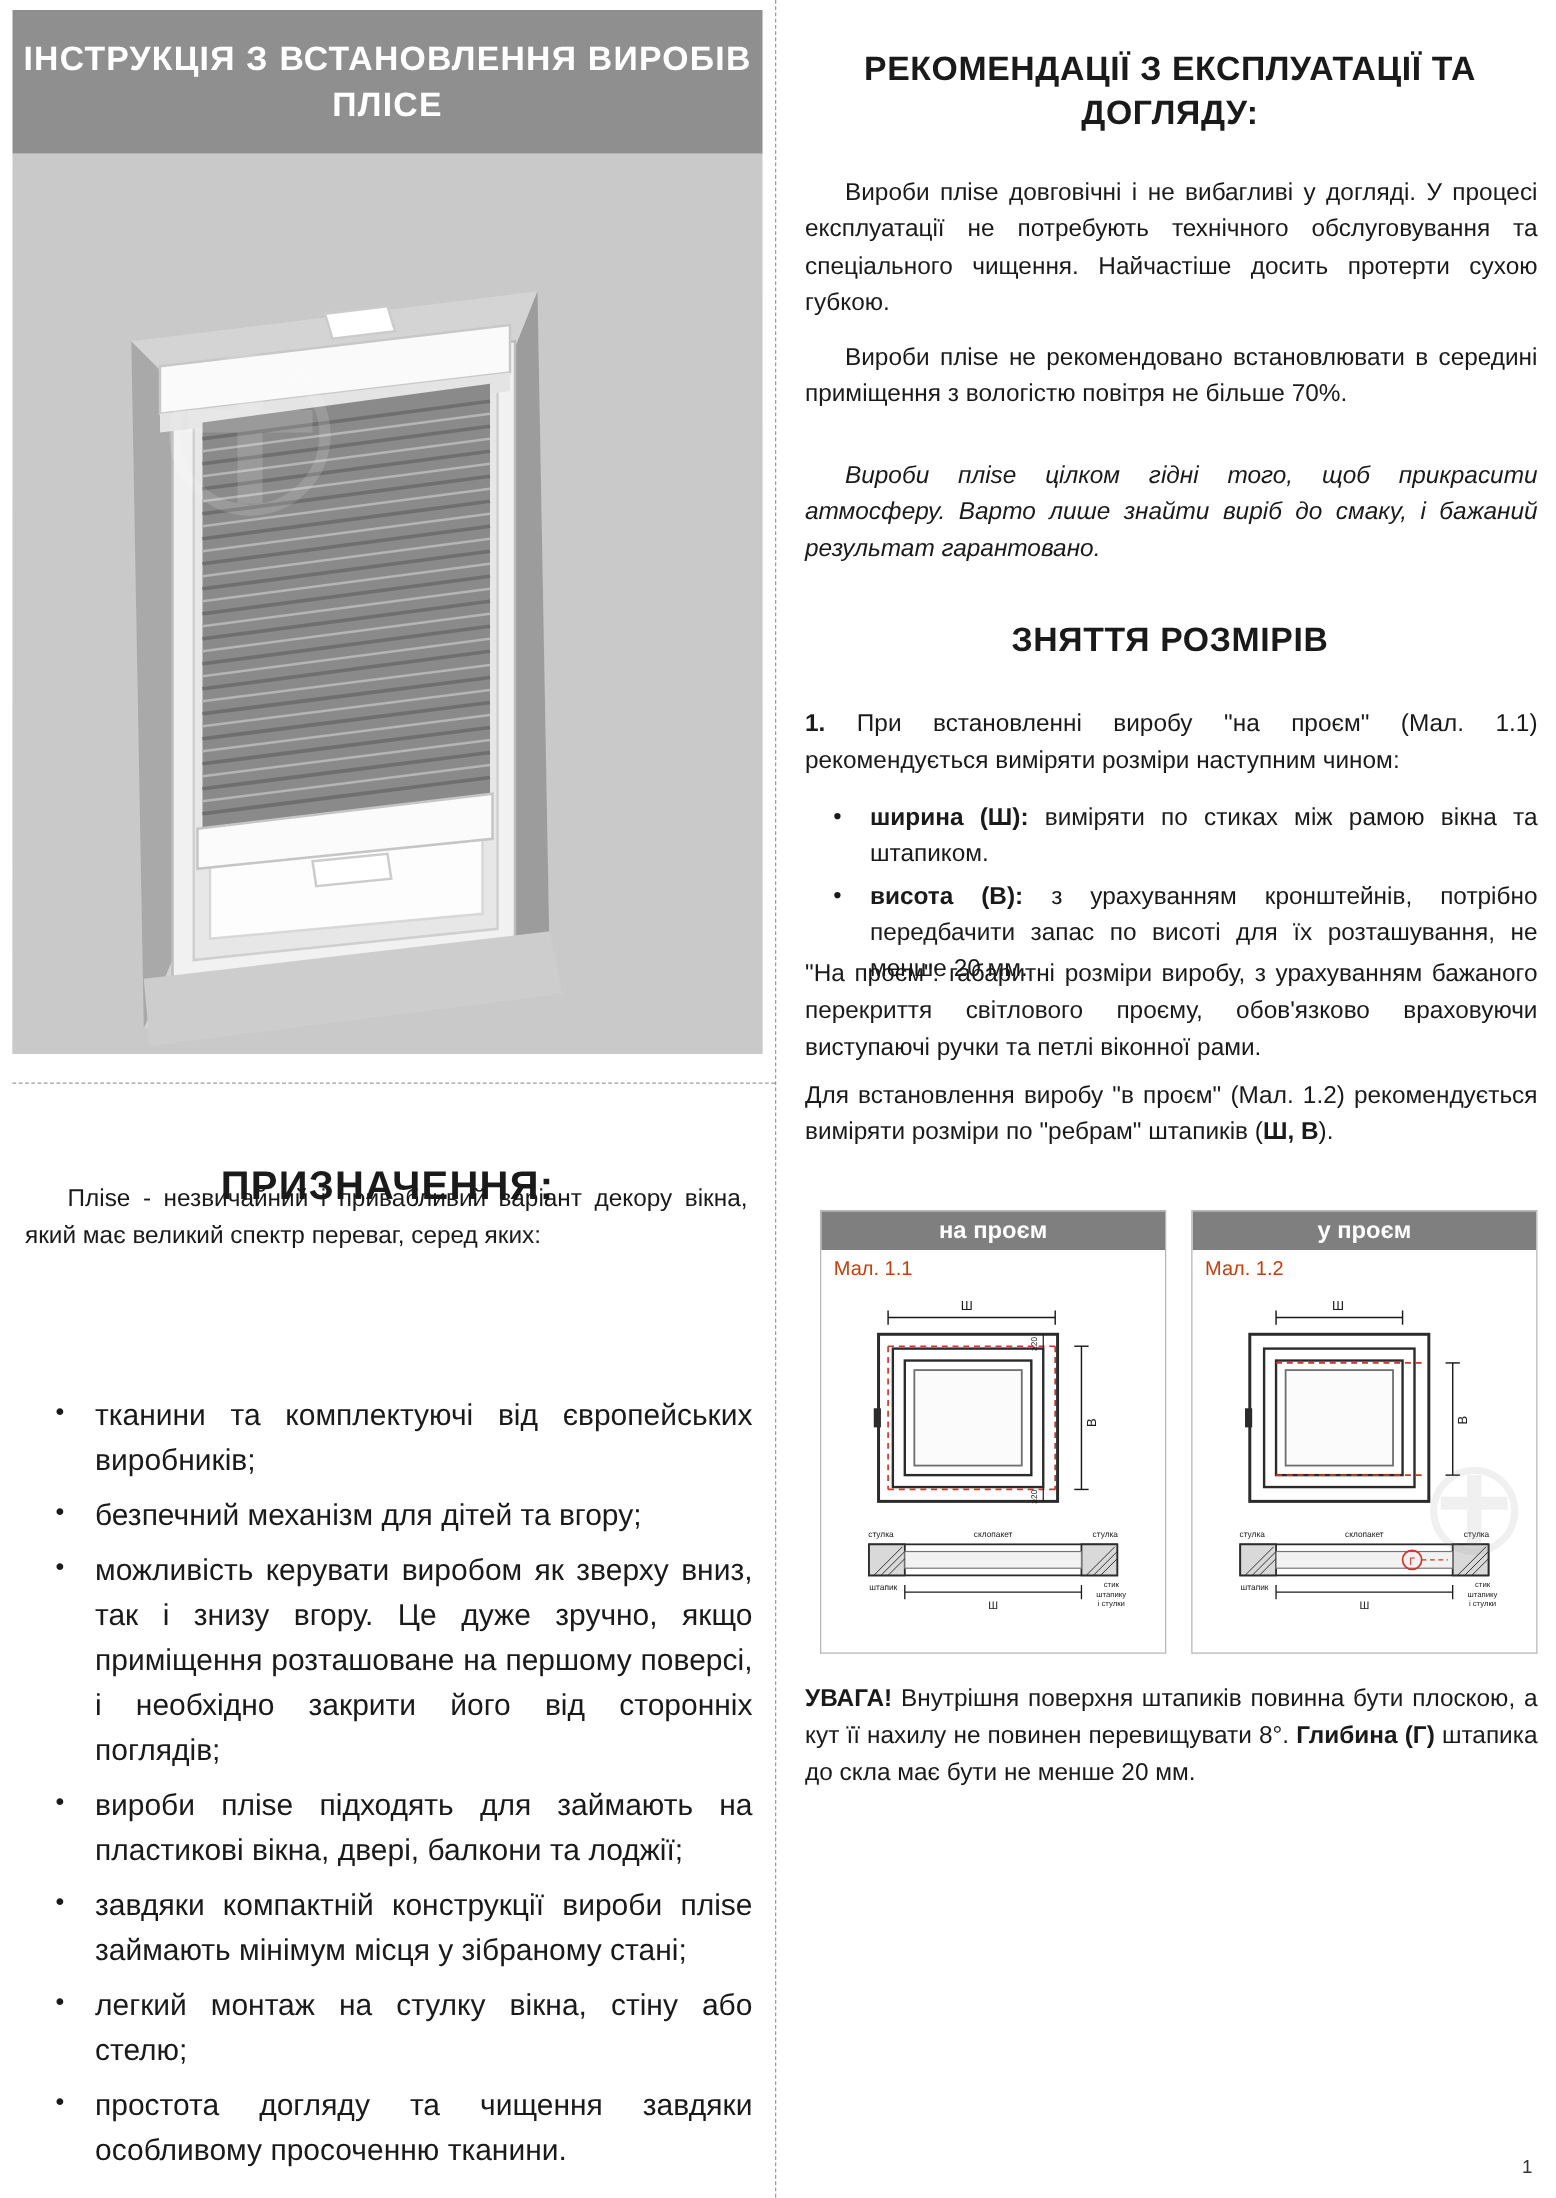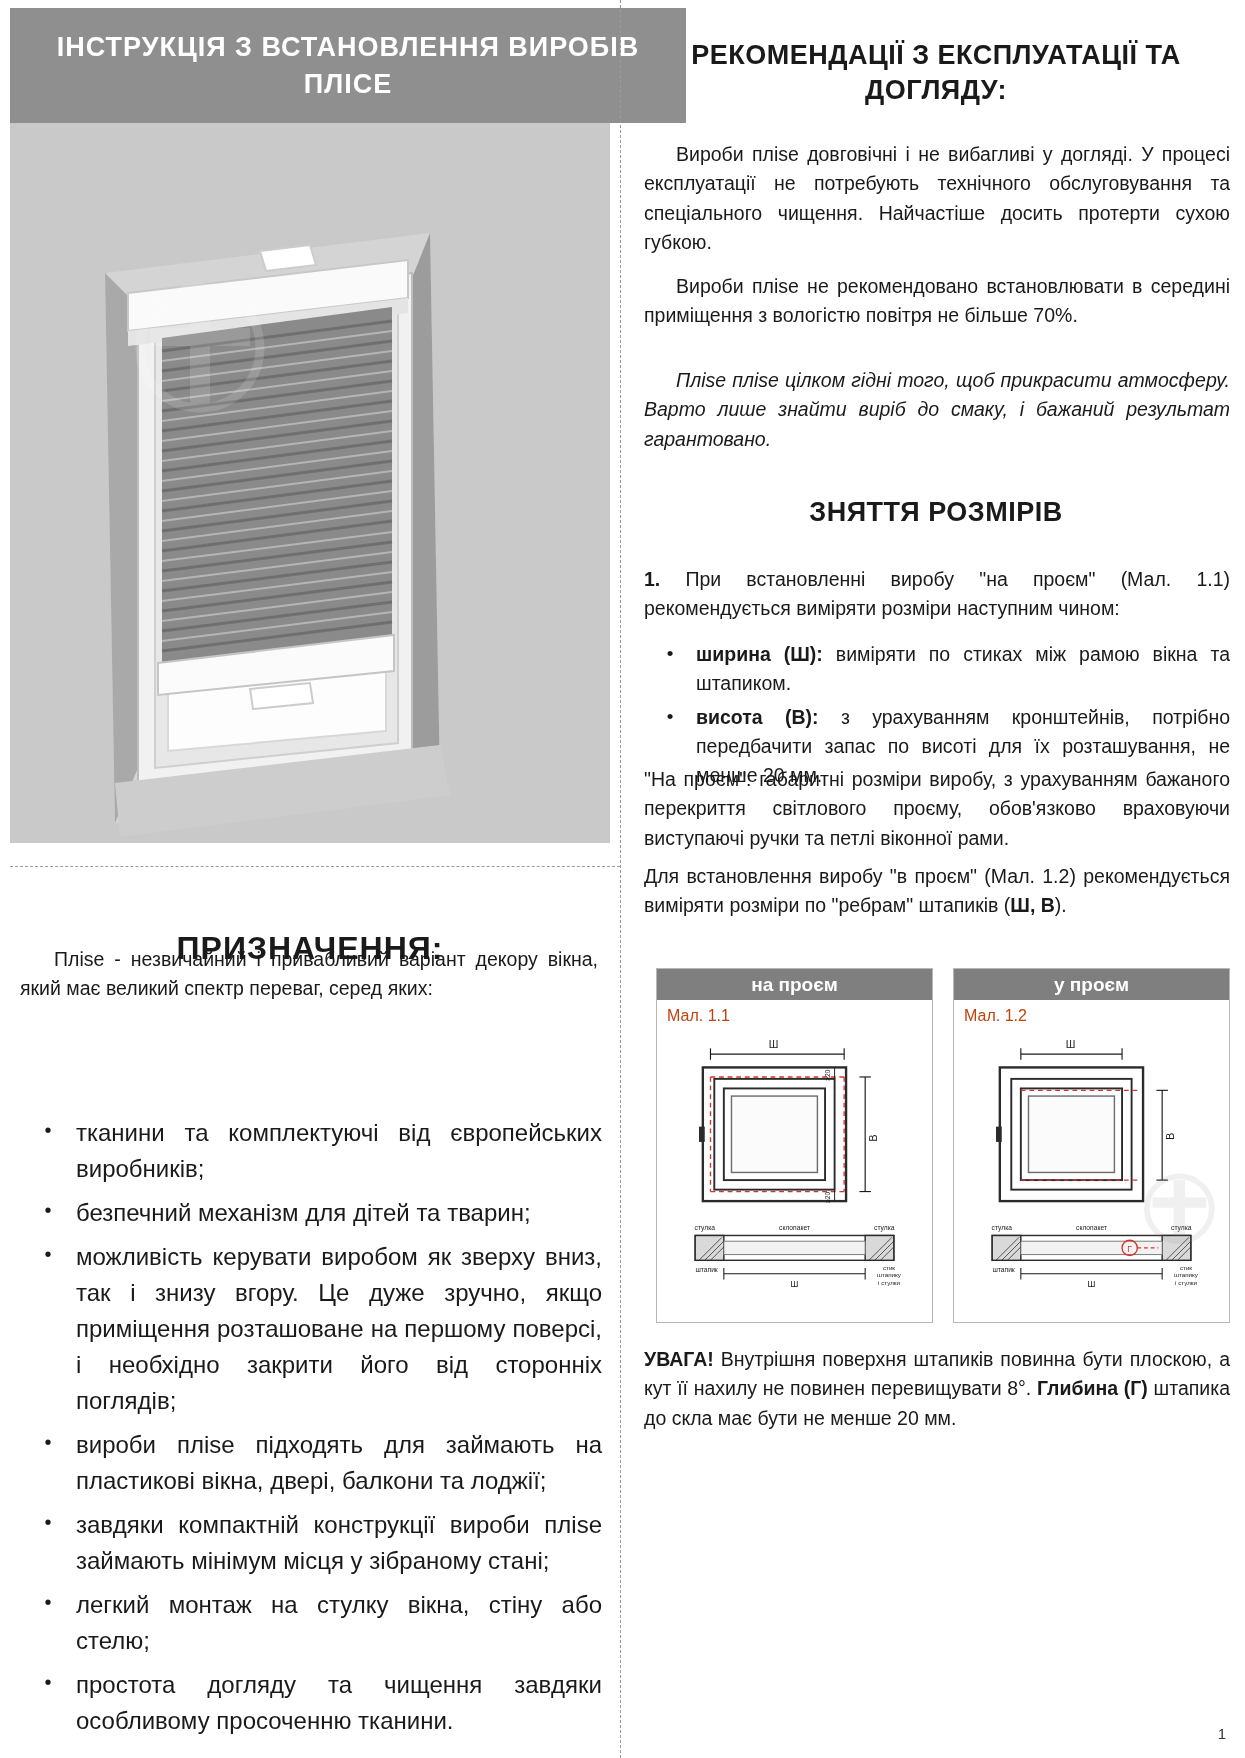--- a/index.html
+++ b/index.html
@@ -26,21 +26,21 @@
     position: absolute;
     left: 0;
     top: 0;
     width: 620px;
     height: 1758px;
   }
   .title-band {
     position: absolute;
     left: 10px;
     top: 8px;
-    width: 676px;
+    width: 600px;
     height: 115px;
     background: #8f8f8f;
     color: #ffffff;
     display: flex;
     align-items: center;
     justify-content: center;
     text-align: center;
     font-weight: bold;
     font-size: 27px;
     letter-spacing: 1px;
@@ -361,21 +361,21 @@
 
     <div class="body-text p-intro">Пліse - незвичайний і привабливий варіант декору вікна, який має великий спектр переваг, серед яких:</div>
 
     <div class="bullets">
       <div class="bullet">
         <span class="dot">•</span>
         <span class="txt">тканини та комплектуючі від європейських виробників;</span>
       </div>
       <div class="bullet">
         <span class="dot">•</span>
-        <span class="txt">безпечний механізм для дітей та тварин;</span>
+        <span class="txt">безпечний механізм для дітей та вгору;</span>
       </div>
       <div class="bullet">
         <span class="dot">•</span>
         <span class="txt">можливість керувати виробом як зверху вниз, так і знизу вгору. Це дуже зручно, якщо приміщення розташоване на першому поверсі, і необхідно закрити його від сторонніх поглядів;</span>
       </div>
       <div class="bullet">
         <span class="dot">•</span>
         <span class="txt">вироби пліse підходять для займають на пластикові вікна, двері, балкони та лоджії;</span>
       </div>
       <div class="bullet">
@@ -395,21 +395,21 @@
 
   <div class="h-divider"></div>
   <div class="v-divider"></div>
 
   <div class="right-col">
 
     <div class="r-head r-head-1">РЕКОМЕНДАЦІЇ З ЕКСПЛУАТАЦІЇ ТА ДОГЛЯДУ:</div>
 
     <div class="body-text r-p1">Вироби пліse довговічні і не вибагливі у догляді. У процесі експлуатації не потребують технічного обслуговування та спеціального чищення. Найчастіше досить протерти сухою губкою.</div>
     <div class="body-text r-p2">Вироби пліse не рекомендовано встановлювати в середині приміщення з вологістю повітря не більше 70%.</div>
-    <div class="body-text r-p3">Пліse пліse цілком гідні того, щоб прикрасити атмосферу. Варто лише знайти виріб до смаку, і бажаний результат гарантовано.</div>
+    <div class="body-text r-p3">Вироби пліse цілком гідні того, щоб прикрасити атмосферу. Варто лише знайти виріб до смаку, і бажаний результат гарантовано.</div>
 
     <div class="r-head r-head-2">ЗНЯТТЯ РОЗМІРІВ</div>
 
     <div class="body-text r-p4">
       <b>1.</b><span> При встановленні виробу "на проєм" (Мал. 1.1) рекомендується виміряти розміри наступним чином:</span>
     </div>
 
     <div class="r-bullets">
       <div class="r-bullet">
         <span class="dot">•</span>

